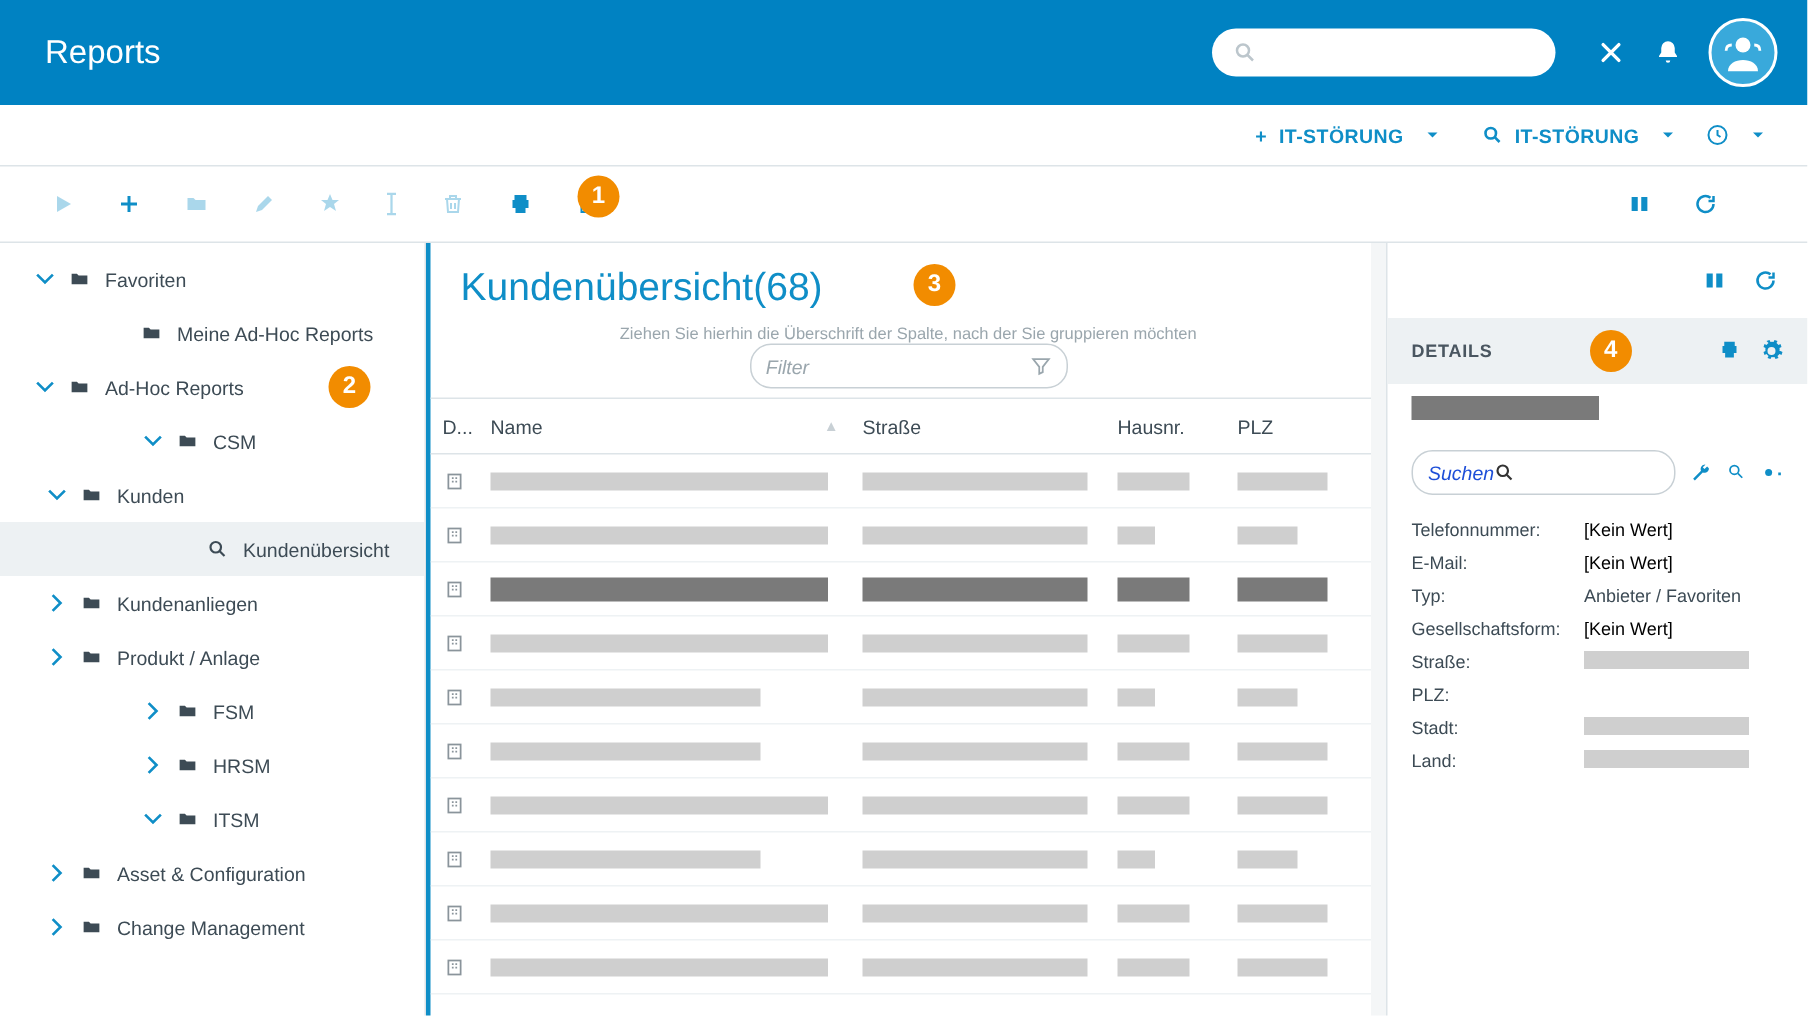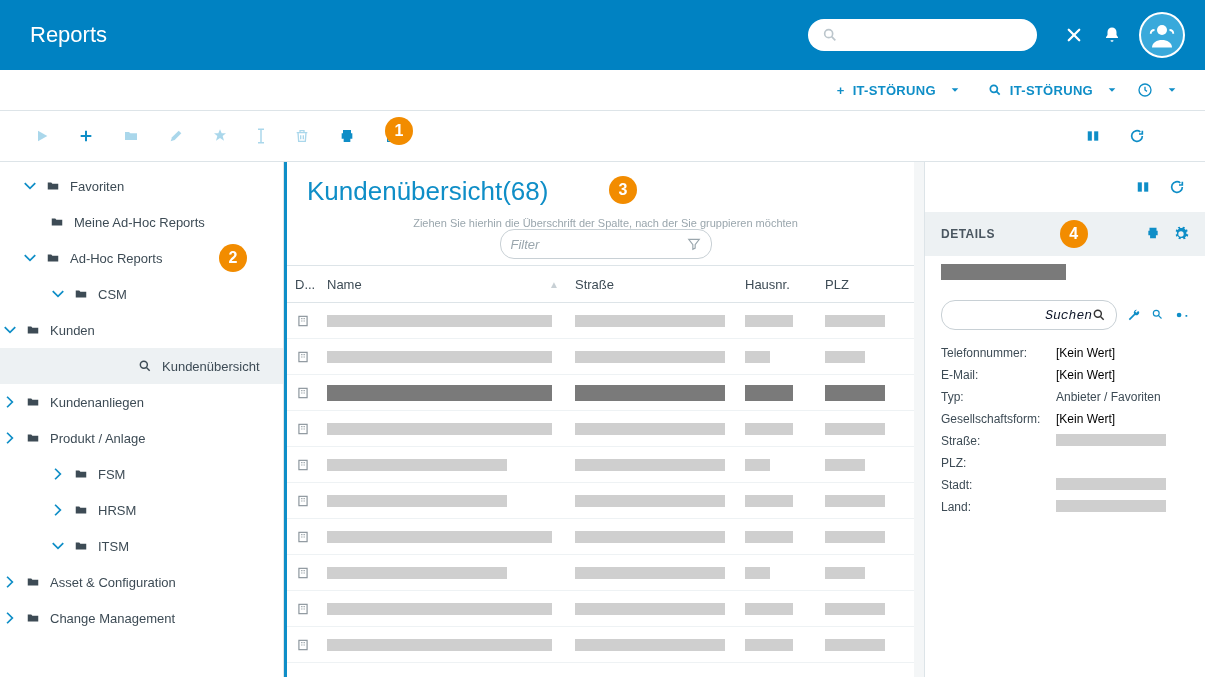--- a/index.html
+++ b/index.html
@@ -44,21 +44,21 @@
   .main{display:flex;height:calc(677px - 70px - 40px - 50px);border-top:1px solid var(--border);}
   .sidebar{width:283px;border-right:1px solid var(--border);overflow-y:auto;padding-top:6px;position:relative;}
   .center{flex:1;border-right:1px solid var(--border);position:relative;display:flex;flex-direction:column;min-width:0;border-left:3px solid var(--primary);}
   .right-pane{width:280px;display:flex;flex-direction:column;}
 
   
   .tree-row{display:flex;align-items:center;height:36px;cursor:pointer;}
   .tree-row .label{margin-left:8px;color:#3d4b55;}
   .tree-row.selected{background:#edf1f3;}
   .tree-row .ico{display:flex;align-items:center;justify-content:center;width:18px;color:#3d4b55;}
-  .pad-0{padding-left:20px;} .pad-1{padding-left:48px;} .pad-2{} .pad-4{padding-left:136px;}
+  .pad-0{padding-left:20px;} .pad-1{padding-left:48px;margin-left:44px;} .pad-2{margin-left:28px;} .pad-4{padding-left:136px;}
   .expander{width:20px;height:20px;display:flex;align-items:center;justify-content:center;color:var(--primary);margin-right:4px;}
 
   
   .center-head{padding:14px 20px 6px;}
   .center-title{color:var(--primary);font-size:26px;font-weight:400;}
   .center-sub{display:flex;align-items:center;margin-top:10px;flex-direction:column;}
   .center-sub .hint{color:#9aa6ad;font-size:11px;flex:1;}
   .filter-pill{width:190px;height:28px;border:1px solid #c8d0d5;border-radius:14px;display:flex;align-items:center;padding:0 10px;color:#9aa6ad;justify-content:space-between;}
   .table-head{display:flex;border-top:1px solid var(--border);border-bottom:1px solid var(--border);height:36px;align-items:center;color:#3d4b55;font-weight:400;}
   .col{padding:0 8px;box-sizing:border-box;}
@@ -70,21 +70,21 @@
   .row .c-ico{color:#8a949b;display:flex;justify-content:center;}
   .bar{height:12px;background:var(--gray-bar);}
   .bar.dark{background:var(--gray-dark-bar);height:16px;}
 
   
   .right-tools{height:50px;display:flex;align-items:center;justify-content:flex-end;padding-right:20px;gap:18px;color:var(--primary);}
   .details-hdr{background:#edf1f3;height:44px;display:flex;align-items:center;padding:0 16px;font-weight:700;color:#4a5660;font-size:12px;letter-spacing:.5px;position:relative;}
   .details-hdr .tools{margin-left:auto;display:flex;gap:12px;color:var(--primary);}
   .details-name{height:16px;width:125px;background:var(--gray-dark-bar);margin:8px 16px;}
   .search-row{display:flex;align-items:center;padding:12px 16px;gap:10px;}
-  .search-box{flex:1;height:28px;border:1px solid #c8d0d5;border-radius:14px;display:flex;align-items:center;padding:0 10px;color:#0f172a;font-style:italic;justify-content:flex-end;font-family:Liberation Mono, monospace;}
+  .search-box{flex:1;height:28px;border:1px solid #c8d0d5;border-radius:14px;display:flex;align-items:center;padding:0 10px;color:#1d4ed8;font-style:italic;justify-content:flex-start;}
   .search-row .mini{color:var(--primary);cursor:pointer;}
   .kv{display:flex;padding:4px 16px;font-size:12px;}
   .kv .k{width:115px;color:#3d4b55;}
   .kv .v{color:#3d4b55;}
   .kv .v.novalue{color:#000000;}
   .kv .v.bar-v{height:12px;background:var(--gray-bar);width:110px;}
 
   .scroll-strip{position:absolute;right:0;top:0;bottom:0;width:10px;background:#f4f6f7;}
 </style>
 </head>

